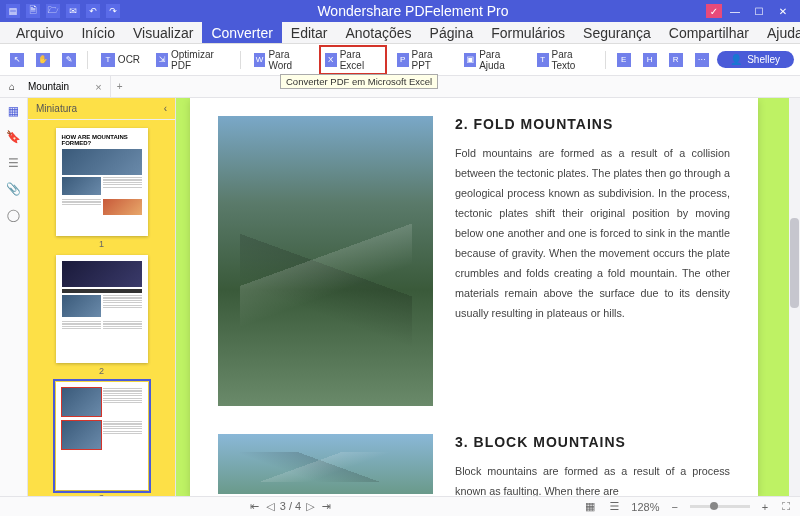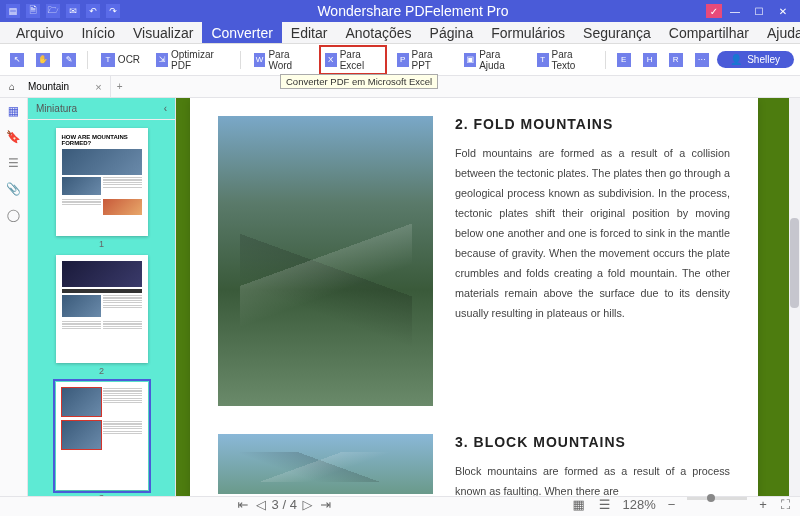--- a/index.html
+++ b/index.html
@@ -32,46 +32,46 @@
 .tabstrip .doc-tab { display: flex; align-items: center; gap: 26px; padding: 0 8px; height: 100%; border-right: 1px solid #e4e4e8; }
 .tabstrip .close-x { color: #888; cursor: pointer; font-size: 11px; }
 .tabstrip .add-tab { width: 18px; text-align: center; color: #888; cursor: pointer; }
 
 .workspace { display: flex; height: 398px; }
 
 .iconrail { width: 28px; background: #fafafb; border-right: 1px solid #e4e4e8; display: flex; flex-direction: column; align-items: center; padding-top: 6px; gap: 12px; }
 .iconrail .ri { width: 14px; height: 14px; color: #888; font-size: 12px; display: flex; align-items: center; justify-content: center; cursor: pointer; }
 .iconrail .ri.active { color: #4a5bd8; }
 
-.thumbpanel { width: 148px; background: #5eead4; border-right: 1px solid #e4e4e8; display: flex; flex-direction: column; }
+.thumbpanel { width: 148px; background: #fde047; border-right: 1px solid #e4e4e8; display: flex; flex-direction: column; }
 .thumbpanel .tp-head { height: 22px; display: flex; align-items: center; justify-content: space-between; padding: 0 8px; font-size: 10px; border-bottom: 1px solid #eee; color: #555; }
 .thumbpanel .tp-body { flex: 1; overflow: hidden; padding: 8px 0; display: flex; flex-direction: column; align-items: center; gap: 6px; }
 .thumb { width: 92px; }
 .thumb .pg { width: 92px; height: 108px; background: #fff; box-shadow: 0 1px 3px rgba(0,0,0,0.25); padding: 6px; font-size: 5px; overflow: hidden; }
 .thumb .pg.selected { outline: 2px solid #4a5bd8; outline-offset: 1px; }
 .thumb .num { text-align: center; font-size: 9px; color: #666; margin-top: 3px; }
 .pg .t-title { font-size: 6px; font-weight: bold; margin-bottom: 3px; }
 .pg .t-img { background: linear-gradient(135deg, #3a5a7a, #6a8aaa); margin-bottom: 2px; }
 .pg .t-row { display: flex; gap: 2px; }
 .pg .t-col { flex: 1; }
 .pg .t-line { height: 1.2px; background: #ccc; margin-bottom: 1.2px; }
 .pg.p3 .t-img { outline: 1px solid #d4342a; }
 
-.docarea { flex: 1; background: #4d7c0f; position: relative; overflow: hidden; }
+.docarea { flex: 1; background: #bef264; position: relative; overflow: hidden; }
 .paper { position: absolute; left: 14px; top: 0; width: 568px; height: 100%; background: #fff; box-shadow: 0 2px 8px rgba(0,0,0,0.15); padding: 18px 28px; overflow: hidden; }
 .paper .p-row { display: flex; gap: 22px; margin-bottom: 28px; }
 .paper .p-img { width: 215px; height: 290px; background: linear-gradient(180deg, #7aa8c8 0%, #5a7a6a 30%, #3a5a3a 60%, #6a8a6a 100%); position: relative; flex-shrink: 0; }
 .paper .p-img.b { height: 60px; background: linear-gradient(180deg, #8ab8d8 0%, #6a9a8a 100%); }
 .paper .p-text { flex: 1; }
 .paper h2 { font-size: 14px; letter-spacing: 1px; margin-bottom: 12px; color: #222; font-weight: 700; }
 .paper p { font-size: 10.8px; line-height: 1.85; color: #444; text-align: justify; }
 .docarea .vscroll { position: absolute; right: 0; top: 0; width: 11px; height: 100%; background: #f3f3f6; }
 .docarea .vscroll .vthumb { position: absolute; left: 1px; top: 120px; width: 9px; height: 90px; background: #c6c6ce; border-radius: 4px; }
 
-.statusbar { height: 20px; background: #fafafb; border-top: 1px solid #e4e4e8; display: flex; align-items: flex-start; font-size: 13px; color: #666; padding: 0 8px; gap: 10px; }
+.statusbar { height: 20px; background: #fafafb; border-top: 1px solid #e4e4e8; display: flex; align-items: center; font-size: 11px; color: #666; padding: 0 8px; gap: 10px; }
 .statusbar .sb-center { flex: 1; text-align: center; }
 .statusbar .sb-btn { cursor: pointer; padding: 0 2px; }
 .statusbar .zoom-track { width: 60px; height: 3px; background: #ddd; position: relative; }
 .statusbar .zoom-thumb { position: absolute; left: 20px; top: -3px; width: 8px; height: 8px; background: #888; border-radius: 50%; }
 
 
 .p-img::before { content: ""; position: absolute; left: 10%; bottom: 20%; width: 80%; height: 50%;
   background: linear-gradient(160deg, transparent 40%, rgba(255,255,255,0.15) 40%, transparent 60%),
               linear-gradient(200deg, transparent 45%, rgba(0,0,0,0.15) 45%, transparent 70%); }
 </style>

